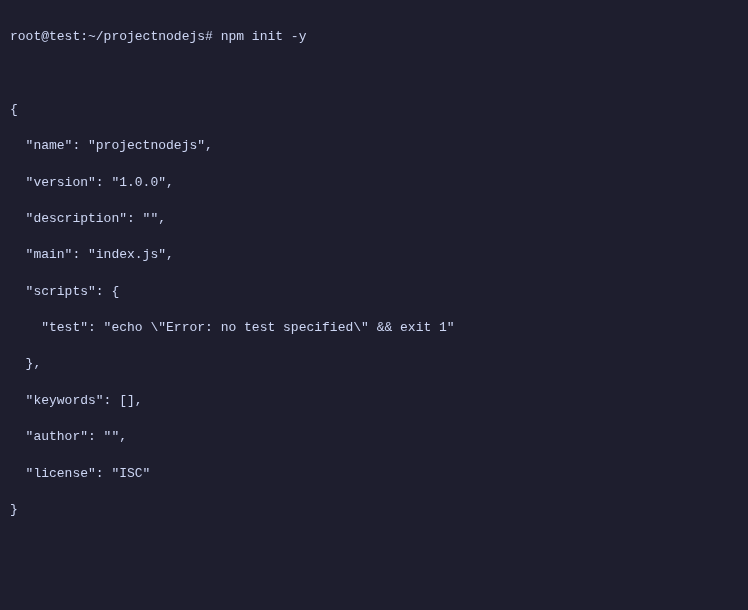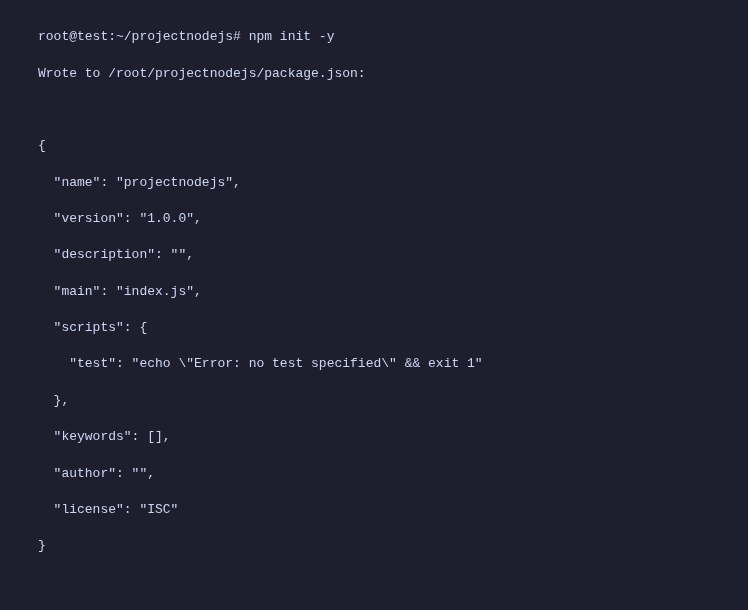--- a/index.html
+++ b/index.html
@@ -19,33 +19,31 @@
       overflow: hidden;
     }
     .terminal {
       white-space: pre;
     }
     .prompt {
       color: #cdd6f4;
     }
     .line {
       display: block;
-      margin-left: 28px;
     }
     .blank {
       display: block;
       height: 18px;
     }
   </style>
 </head>
 <body>
 
 <div class="terminal">
 <span class="line"><span class="prompt">root@test:~/projectnodejs# </span><span>npm init -y</span></span>
-<span class="line">Wrote to /root/projectnodejs/package.json:</span>
 <span class="blank"></span>
 <span class="line">{</span>
 <span class="line">  "name": "projectnodejs",</span>
 <span class="line">  "version": "1.0.0",</span>
 <span class="line">  "description": "",</span>
 <span class="line">  "main": "index.js",</span>
 <span class="line">  "scripts": {</span>
 <span class="line">    "test": "echo \"Error: no test specified\" &amp;&amp; exit 1"</span>
 <span class="line">  },</span>
 <span class="line">  "keywords": [],</span>

